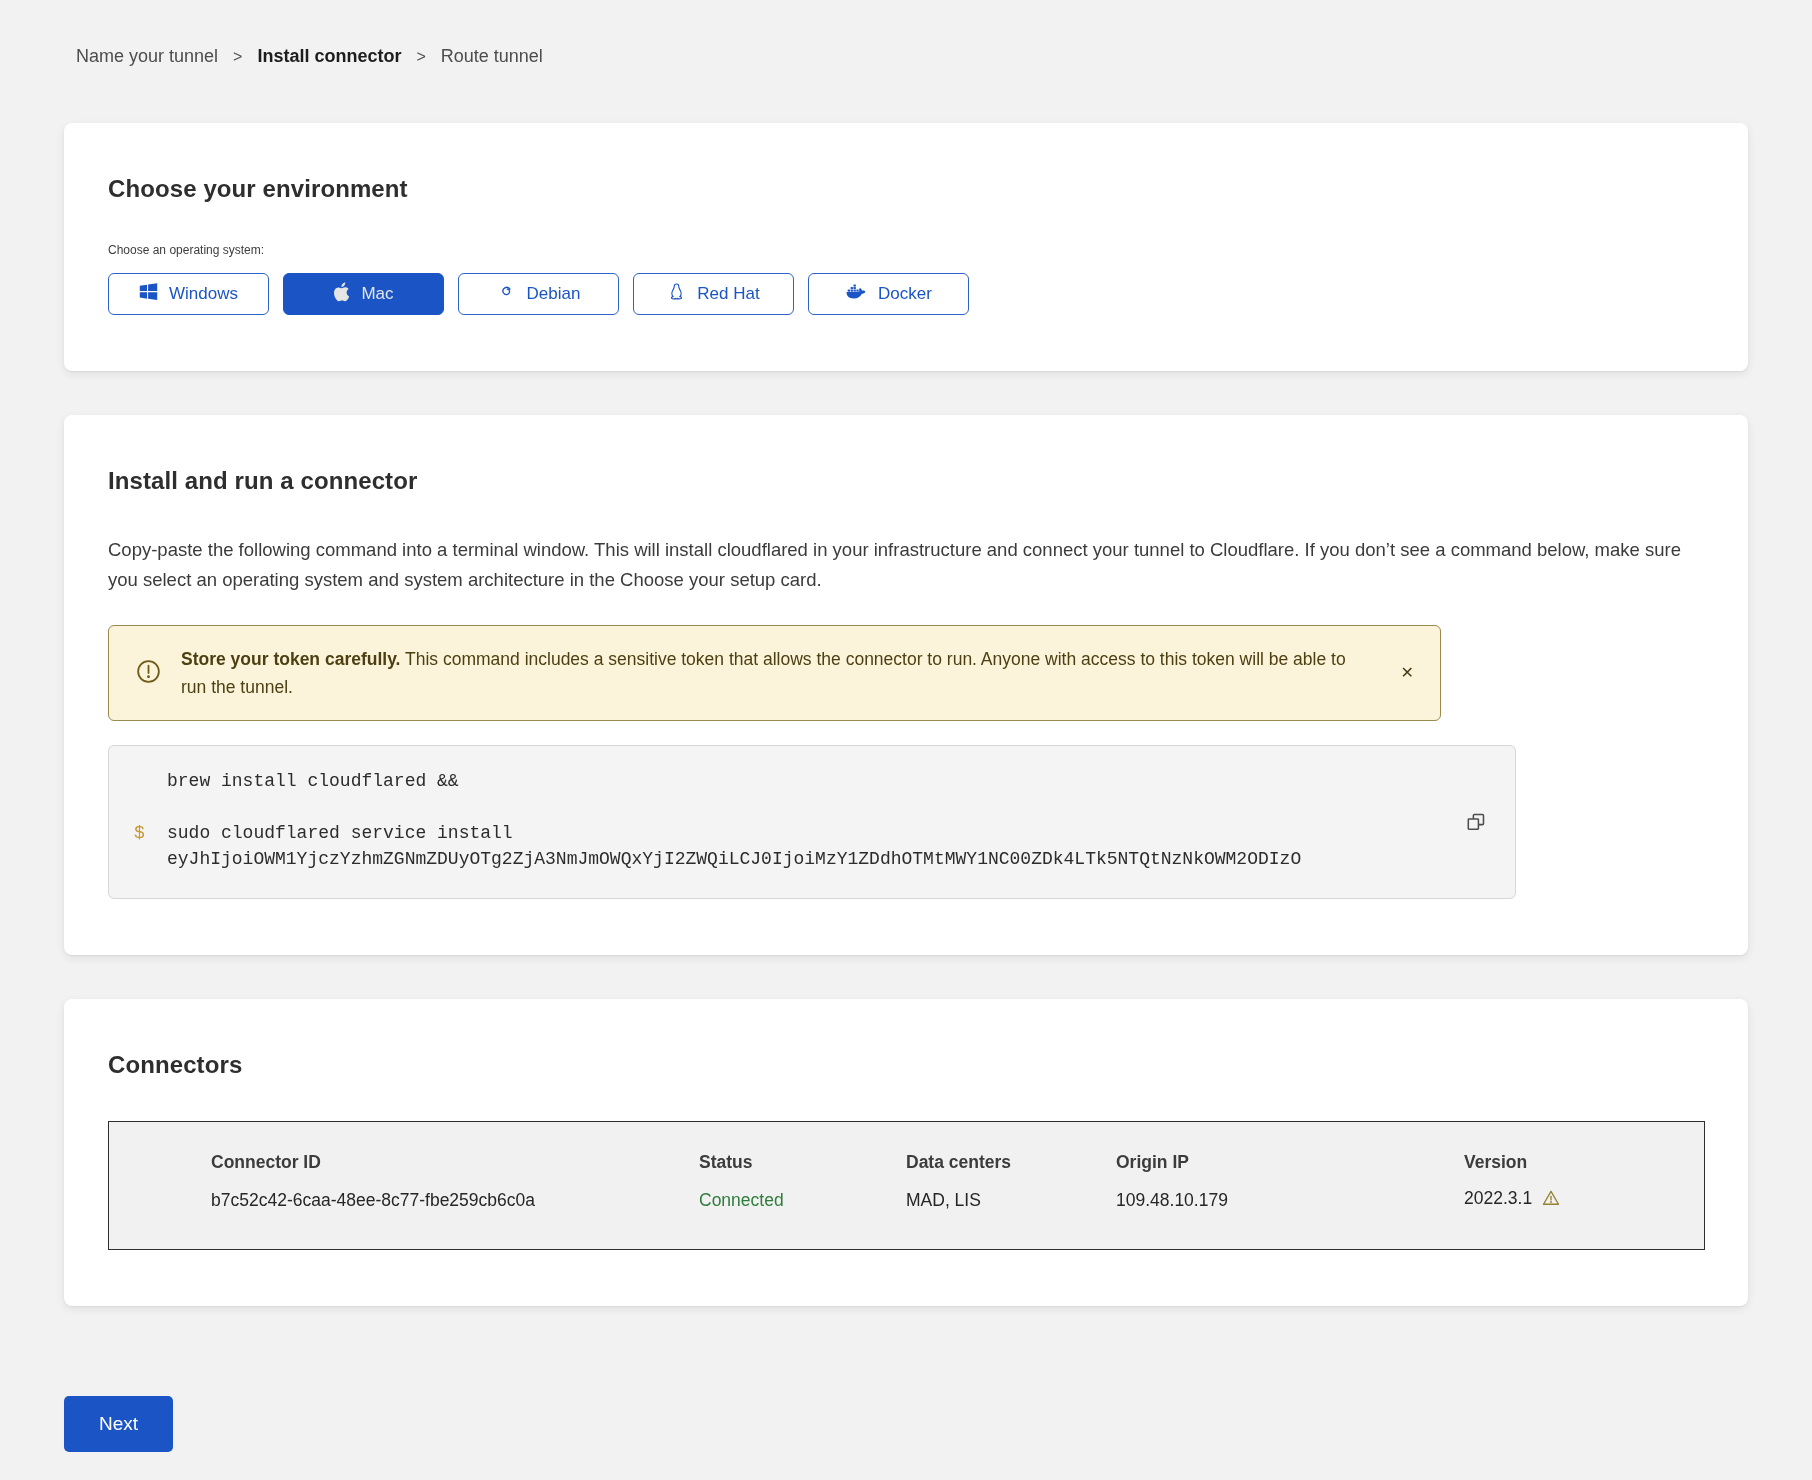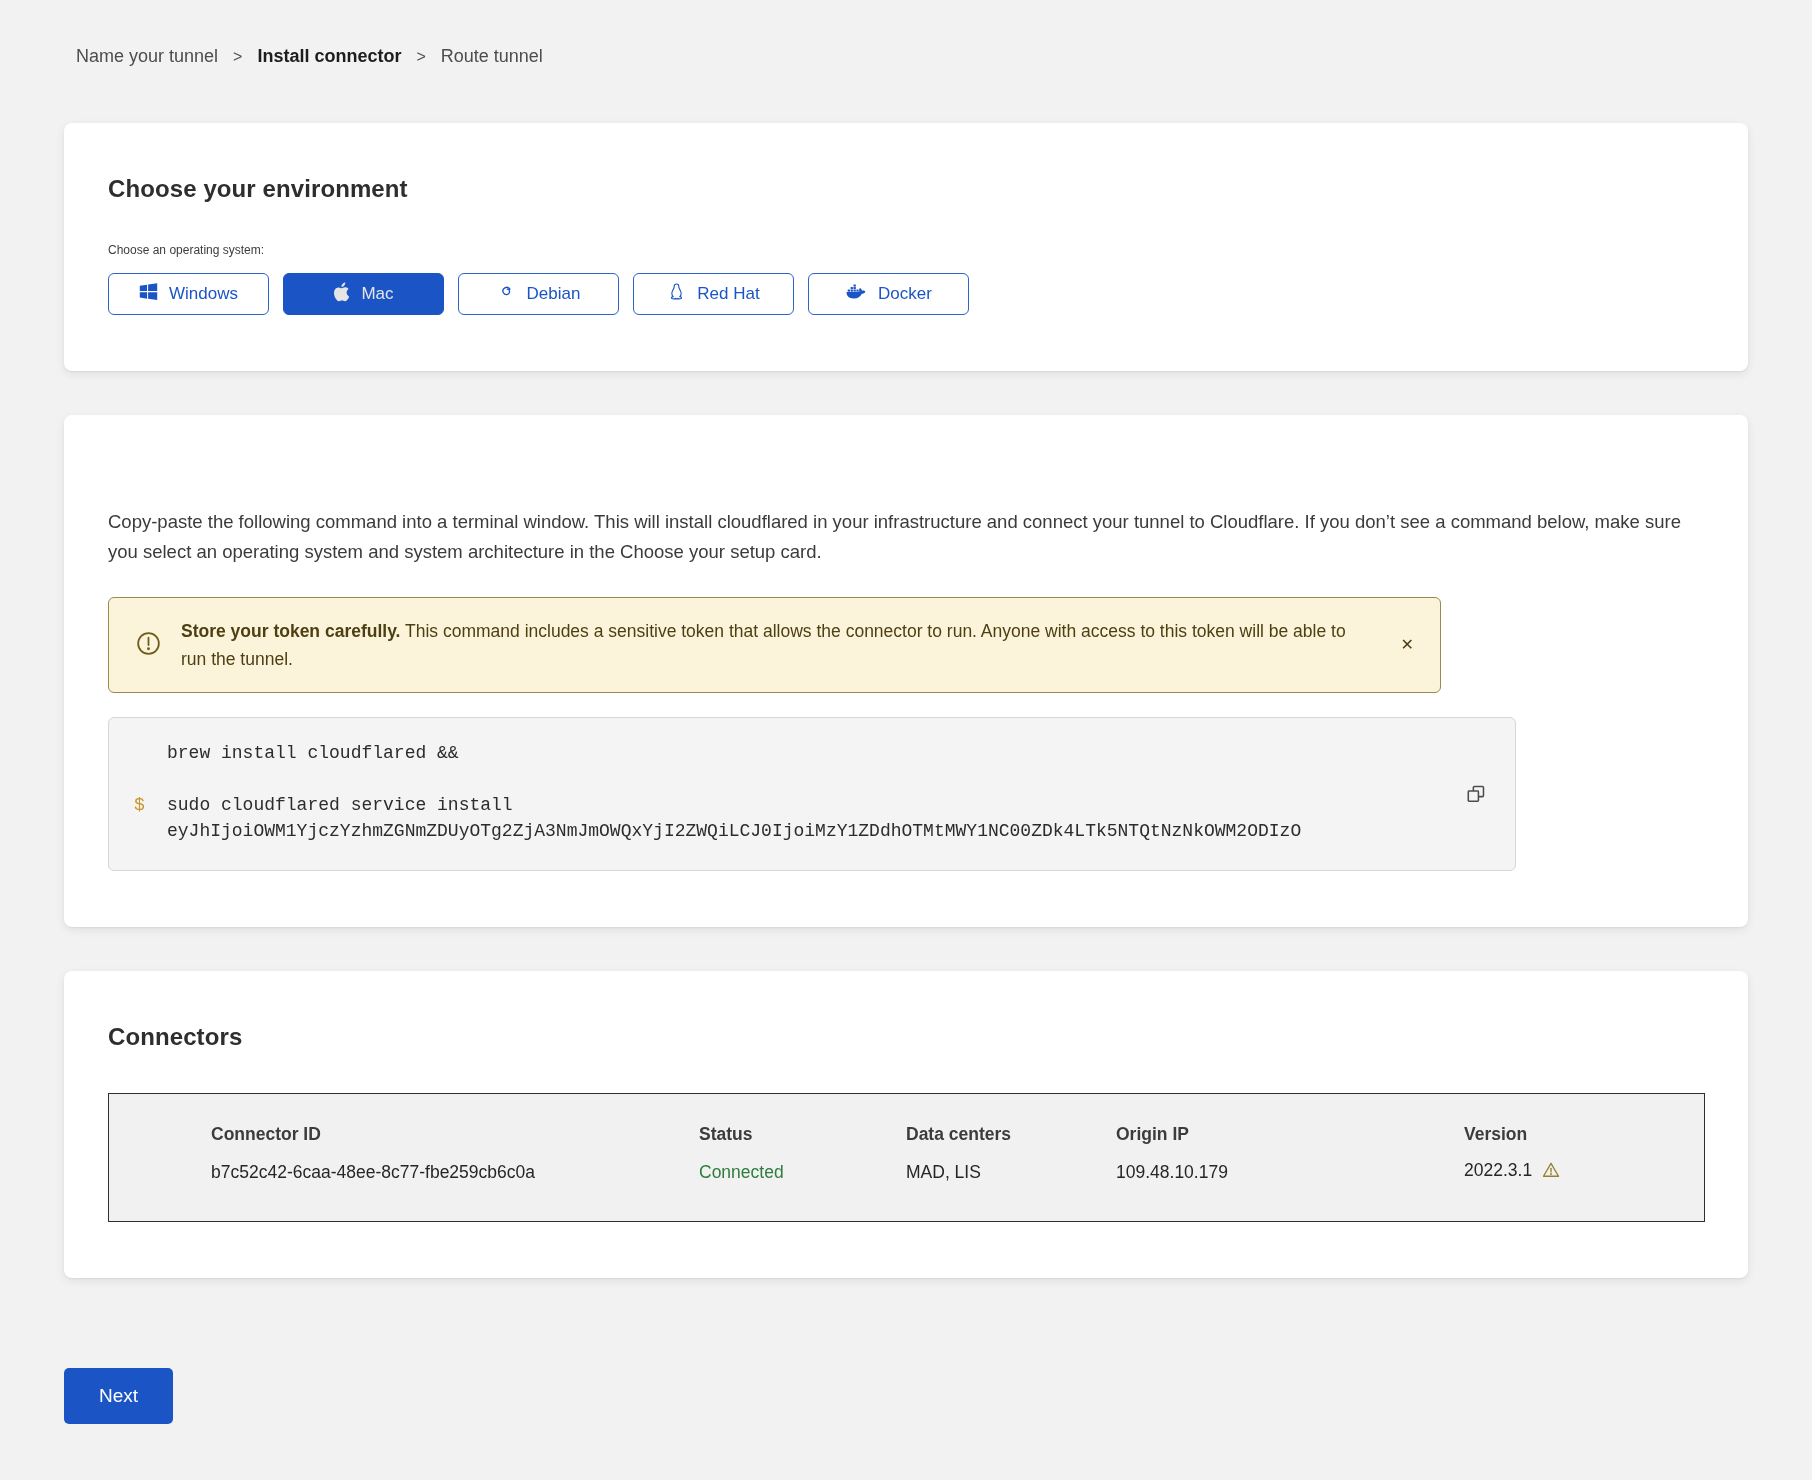--- a/index.html
+++ b/index.html
@@ -164,20 +164,21 @@
             </svg>
         </span>
         <span>Docker</span>
       </button>
 
     </div>
   </section>
 
   
   <section class="card">
+    <h2 class="card-title">Install and run a connector</h2>
     <p class="desc">Copy-paste the following command into a terminal window. This will install cloudflared in your infrastructure and connect your tunnel to Cloudflare. If you don’t see a command below, make sure you select an operating system and system architecture in the Choose your setup card.</p>
 
     <div class="banner">
       <span>
         <svg viewBox="0 0 24 24" width="27" height="27" fill="none" stroke="#6f5c1b" stroke-width="1.6">
             <circle cx="12" cy="12" r="9.2"></circle>
             <line x1="12" y1="6.8" x2="12" y2="13.4" stroke-linecap="round"></line>
             <circle cx="12" cy="16.6" r="0.5" fill="#6f5c1b"></circle>
           </svg>
       </span>

